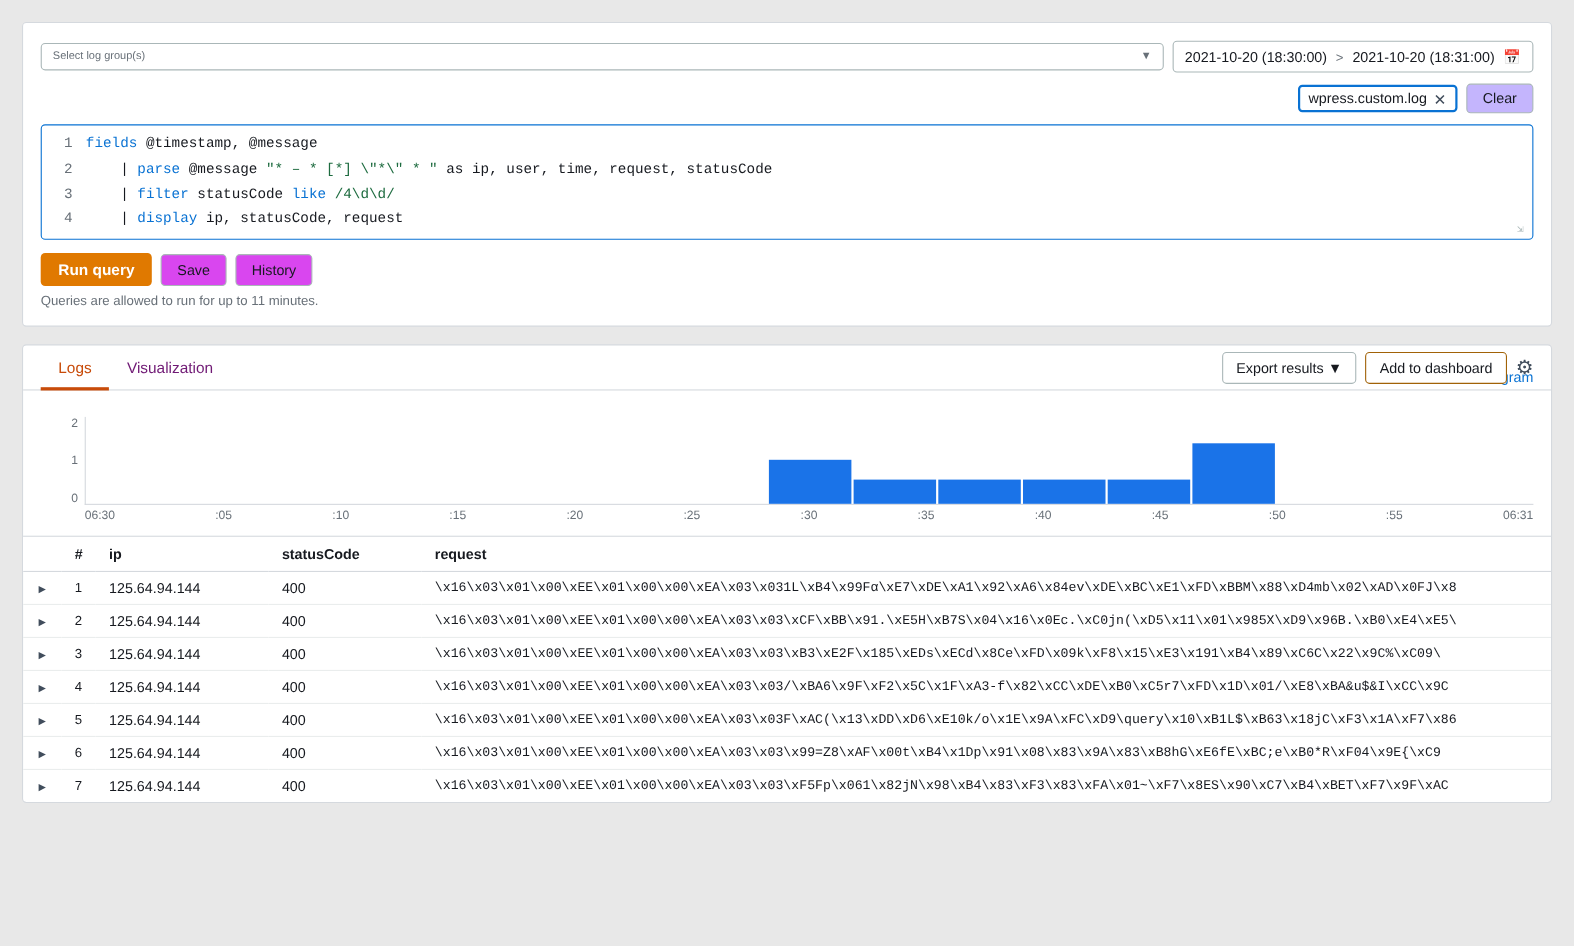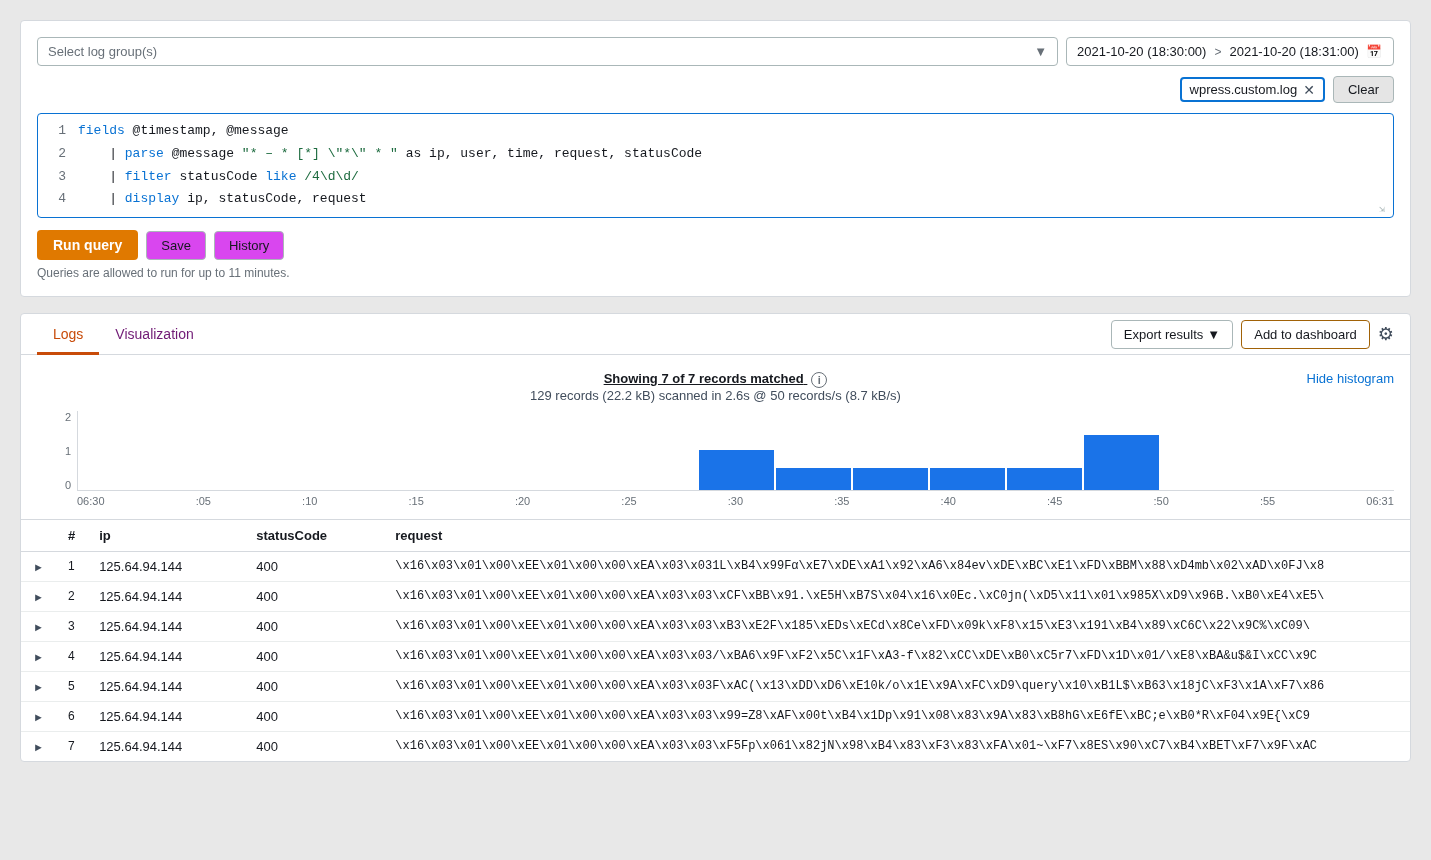--- a/index.html
+++ b/index.html
@@ -32,21 +32,21 @@
       flex: 1;
       border: 1px solid #aab7b8;
       border-radius: 4px;
       padding: 6px 10px;
       display: flex;
       align-items: center;
       justify-content: space-between;
       background: #fff;
       cursor: pointer;
       color: #687078;
-      font-size: 13px;
+      font-size: 10px;
     }
     .date-range {
       display: flex;
       align-items: center;
       border: 1px solid #aab7b8;
       border-radius: 4px;
       padding: 6px 10px;
       background: #fff;
       gap: 8px;
       font-size: 13px;
@@ -80,21 +80,21 @@
     .tag .close-btn {
       cursor: pointer;
       color: #414d5c;
       font-size: 14px;
       line-height: 1;
       margin-left: 2px;
     }
     .clear-btn {
       border: 1px solid #aab7b8;
       border-radius: 4px;
-      background: #e5e5e5;
+      background: #c4b5fd;
       padding: 5px 14px;
       cursor: pointer;
       font-size: 13px;
       color: #16191f;
     }
     
     .code-editor {
       border: 1px solid #0972d3;
       border-radius: 4px;
       background: #fff;
@@ -427,28 +427,20 @@
       <div class="tabs-spacer"></div>
       <button class="btn-export">
         <span>Export results</span>
         <span>▼</span>
       </button>
       <button class="btn-add-dashboard">Add to dashboard</button>
       <button class="gear-btn">⚙</button>
     </div>
 
     <div class="histogram-section">
-      <div class="histogram-header">
-        <span class="showing-text">
-          <span>Showing 7 of 7 records matched</span>
-          <span class="info-icon">i</span>
-        </span>
-        <br>
-        <span class="scanned-text">129 records (22.2 kB) scanned in 2.6s @ 50 records/s (8.7 kB/s)</span>
-      </div>
       <a class="hide-histogram-btn" href="#">Hide histogram</a>
 
       <div class="histogram-chart">
         <div style="display:flex; position:relative;">
           <div class="y-axis">
             <span>2</span>
             <span>1</span>
             <span>0</span>
           </div>
           <div class="chart-area" style="flex:1; position:relative;">

